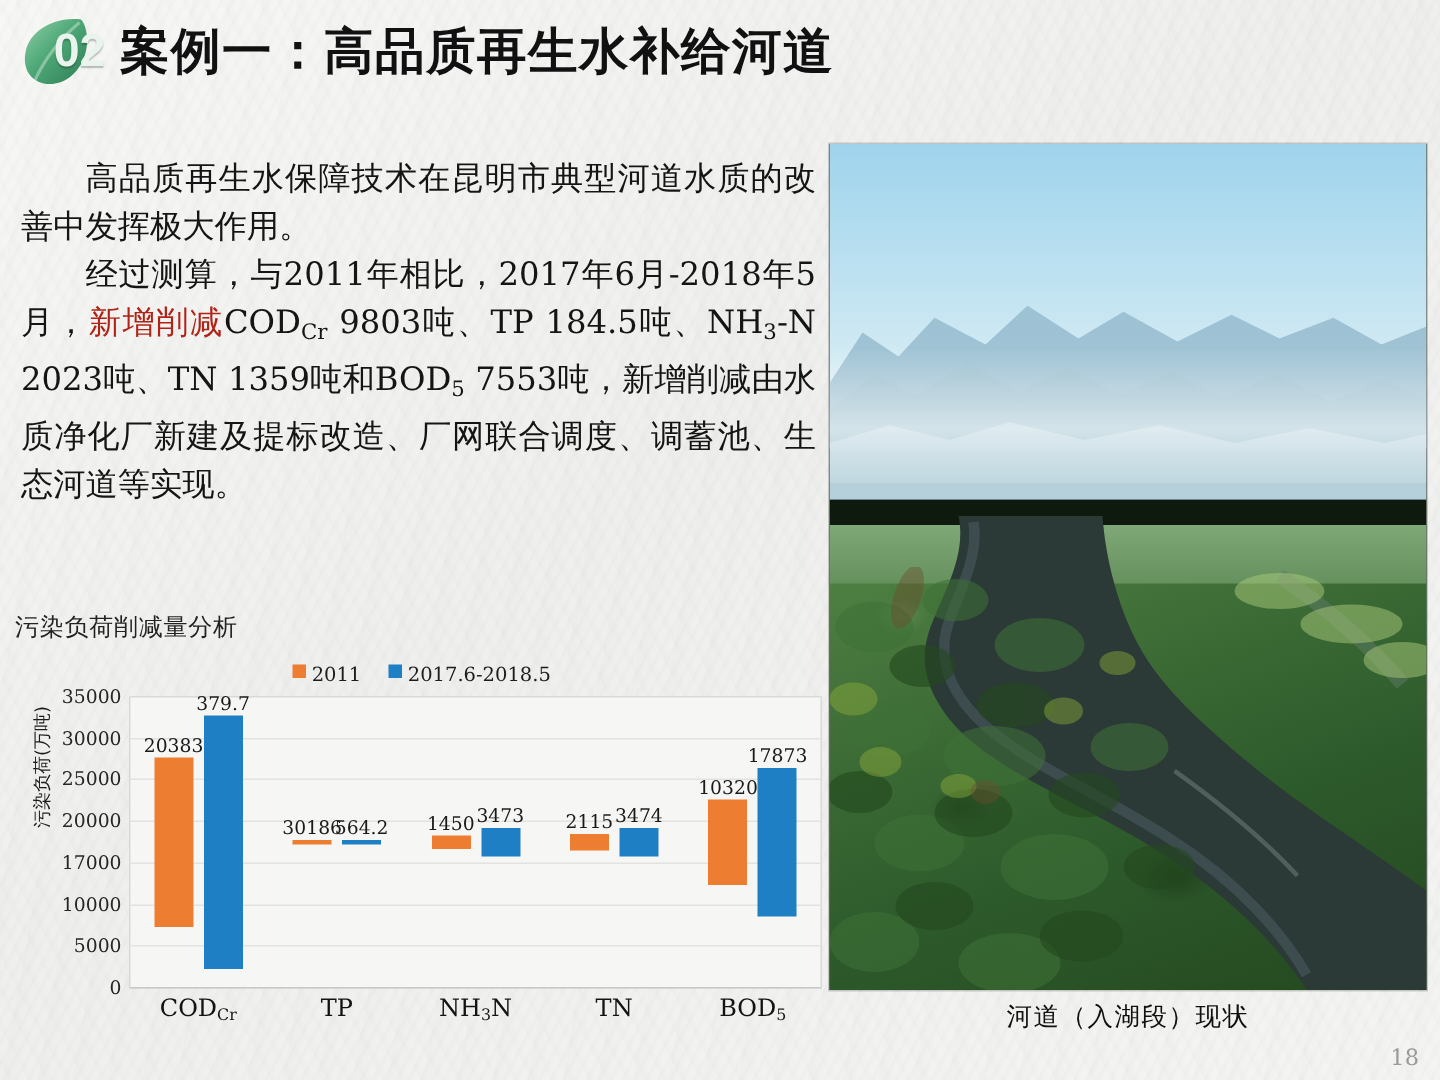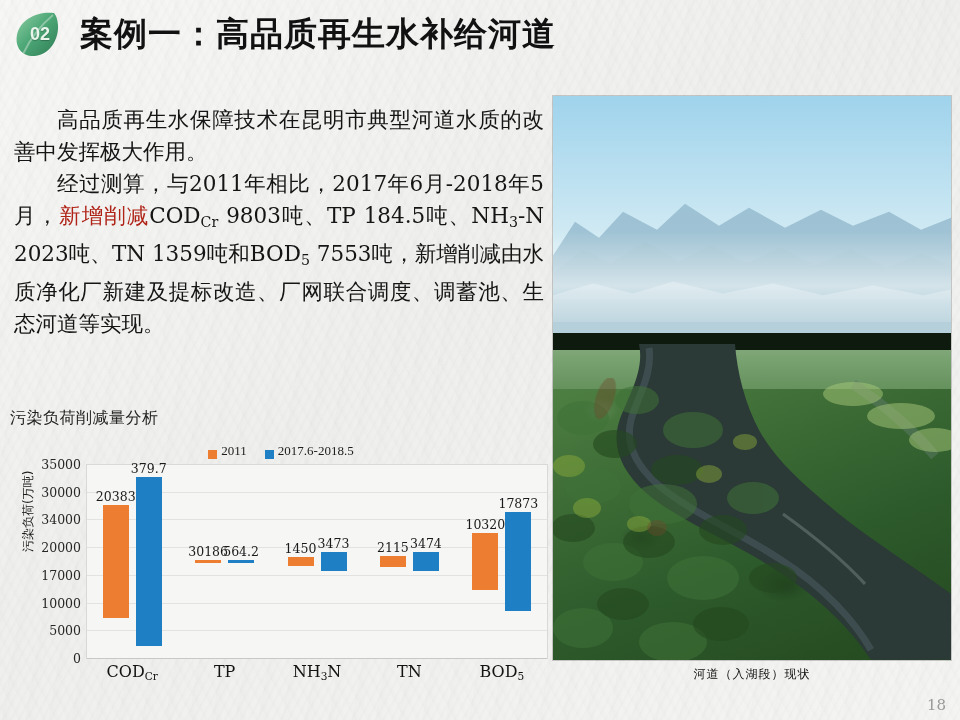--- a/index.html
+++ b/index.html
@@ -17,24 +17,24 @@
       linear-gradient(145deg,#f7f7f6 0%,#efefed 45%,#f4f4f2 100%);
   }
 
   
   #header{position:absolute;left:0;top:0;width:960px;height:76px;}
   .leaf-badge{
     position:absolute;left:8px;top:6px;width:56px;height:56px;
   }
   .leaf-badge svg{display:block;}
   .leaf-num{
-    position:absolute;left:4px;top:0;width:56px;height:56px;
+    position:absolute;left:17px;top:0;width:56px;height:56px;
     display:flex;align-items:center;justify-content:center;
     font-family:"Liberation Sans",sans-serif;
-    font-size:18px;font-weight:700;color:#e9f4ec;
+    font-size:31px;font-weight:700;color:#e9f4ec;
     letter-spacing:0px;
     text-shadow:0 1px 1px rgba(0,0,0,.25);
     text-align:center;
   }
   #slide-title{
     position:absolute;left:80px;top:12px;
     font-family:"DejaVu Sans","Liberation Sans",sans-serif;
     font-size:33px;font-weight:700;color:#111;
     letter-spacing:1px;white-space:nowrap;
   }
@@ -55,21 +55,21 @@
   #chart-title{
     position:absolute;left:2px;top:8px;width:546px;text-align:left;
     font-family:"DejaVu Sans","Liberation Sans",sans-serif;
     font-size:16px;color:#222;letter-spacing:.5px;
   }
   #chart-legend{
     position:absolute;left:0;top:43px;width:546px;
     display:flex;justify-content:center;align-items:center;gap:18px;
     font-family:"DejaVu Serif","Liberation Serif",serif;font-size:13px;color:#1d1d1d;
   }
-  .lg-item{display:flex;align-items:flex-end;gap:4px;font-family:Liberation Serif, serif;}
+  .lg-item{display:flex;align-items:flex-start;gap:4px;}
   .lg-sw{width:9px;height:9px;display:inline-block;}
 
   #plot-wrap{position:absolute;left:78px;top:64px;width:462px;height:195px;}
   #plot{
     position:absolute;left:0;top:0;right:0;bottom:0;
     background:#f6f6f5;
     border:1px solid #d9d9d9;
     border-top:none;
   }
   .gl{position:absolute;left:0;right:0;height:1px;background:#e2e2e2;}
@@ -127,21 +127,21 @@
       radial-gradient(ellipse 30px 20px at 22% 55%, rgba(0,0,0,.22), rgba(0,0,0,0) 70%),
       radial-gradient(ellipse 40px 26px at 58% 72%, rgba(0,0,0,.25), rgba(0,0,0,0) 70%),
       linear-gradient(160deg,#4e7f42 0%,#3c6b35 30%,#2d5a2b 60%,#24481f 100%);}
   #river{
     left:0;top:44%;width:100%;height:56%;
   }
   #cap{
     position:absolute;left:553px;top:666px;width:398px;
     text-align:center;
     font-family:"DejaVu Sans","Liberation Sans",sans-serif;
-    font-size:12px;color:#111;letter-spacing:1px;
+    font-size:17px;color:#111;letter-spacing:1px;
   }
   #pageno{
     position:absolute;right:14px;bottom:6px;
     font-family:"DejaVu Serif","Liberation Serif",serif;
     font-size:15px;color:#9a9a9a;
   }
 </style>
 </head>
 <body>
 
@@ -183,21 +183,21 @@
         </div>
       </div>
     <div id="ylabel">污染负荷(万吨)</div>
     <div id="plot-wrap">
       <div id="plot">
           <div class="gl top" style="top: 0%;"></div>
           <div class="ytick" style="top: 0%;">35000</div>
           <div class="gl" style="top: 14.2857%;"></div>
           <div class="ytick" style="top: 14.2857%;">30000</div>
           <div class="gl" style="top: 28.5714%;"></div>
-          <div class="ytick" style="top: 28.5714%;">34000</div>
+          <div class="ytick" style="top: 28.5714%;">25000</div>
           <div class="gl" style="top: 42.8571%;"></div>
           <div class="ytick" style="top: 42.8571%;">20000</div>
           <div class="gl" style="top: 57.1429%;"></div>
           <div class="ytick" style="top: 57.1429%;">17000</div>
           <div class="gl" style="top: 71.4286%;"></div>
           <div class="ytick" style="top: 71.4286%;">10000</div>
           <div class="gl" style="top: 85.7143%;"></div>
           <div class="ytick" style="top: 85.7143%;">5000</div>
           <div class="gl base" style="top: 100%;"></div>
           <div class="ytick" style="top: 100%;">0</div>

